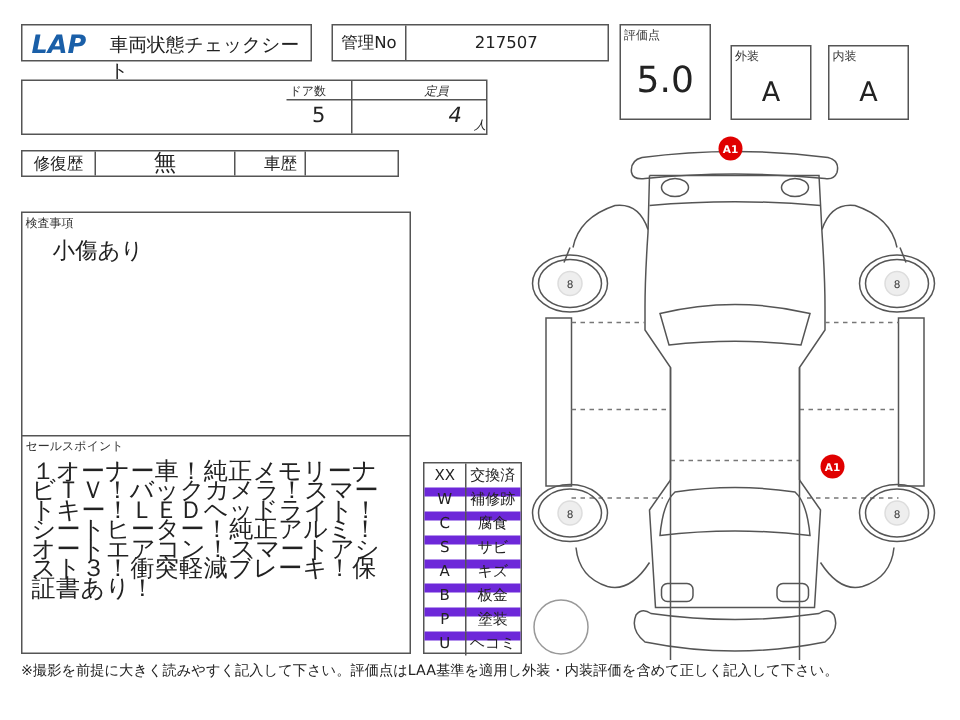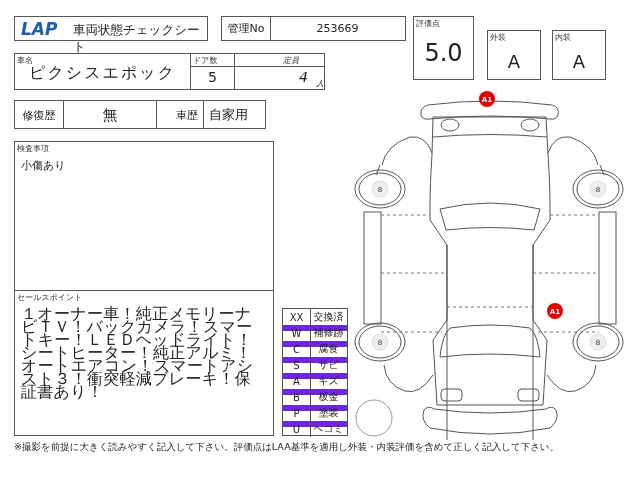--- a/index.html
+++ b/index.html
@@ -32,33 +32,33 @@
   #veh .name { left:0; top:0; width:176px; height:100%; }
   #veh .name .val { left:0; right:0; top:9px; font-size:16px; letter-spacing:2px; }
   #veh .door { left:176px; top:0; width:44px; height:100%; }
   #veh .shape { left:220px; top:0; width:46px; height:100%; }
   #veh .cap { left:266px; top:0; width:45px; height:100%; border-right:none;font-style:italic; }
   #veh .hline { position:absolute; left:176px; right:0; top:12px; border-top:1px solid #555; }
   #veh .door .val, #veh .shape .val, #veh .cap .val { left:0; right:0; top:15px; font-size:14px; }
   #veh .cap .unit { position:absolute; right:2px; bottom:0; font-size:8px; }
 
   
-  #repair { left:14px; top:100px; width:252px; height:29px; }
+  #repair { left:14px; top:100px; width:252px; height:18px; }
   #repair .c1 { left:0; top:0; width:49px; height:100%; }
   #repair .c2 { left:49px; top:0; width:93px; height:100%; }
   #repair .c3 { left:156px; top:0; width:33px; height:100%; }
   #repair .c4 { left:175px; top:0; width:77px; height:100%; border-right:none; }
   #repair .cell span { position:absolute; left:0; right:0; top:50%; transform:translateY(-50%); text-align:center; }
   #repair .c1 span, #repair .c3 span { font-size:11px; }
   #repair .c2 span { font-size:15px; }
   #repair .c4 span { font-size:13px; }
 
   
   #insp { left:14px; top:141px; width:260px; height:150px; }
-  #insp .body { position:absolute; left:6px; top:16px; font-size:11px; }
+  #insp .body { position:absolute; left:20px; top:16px; font-size:15px; }
   #sales { left:14px; top:290px; width:260px; height:146px; }
   #sales .body { position:absolute; left:6px; top:16px; right:6px; font-size:16px; line-height:13px; letter-spacing:0.3px; }
 
   
   #legend { left:282px; top:308px; width:66px; height:128px; }
   #legend .row { position:absolute; left:0; right:0; height:16px; border-bottom:6px solid #6d28d9; font-size:10px; }
   #legend .row:last-child { border-bottom:none; }
   #legend .code { position:absolute; left:0; width:27px; top:0; bottom:0; border-right:1px solid #555;
                   display:flex; align-items:center; justify-content:center; }
   #legend .name { position:absolute; left:27px; right:0; top:0; bottom:0;
@@ -74,41 +74,37 @@
 
 <div class="box" id="hdr">
   <svg class="logo" viewBox="0 0 48 17" width="48" height="17">
     <text x="0" y="15" font-size="17" font-weight="bold" font-style="italic" fill="#1a5fa8" font-family="DejaVu Sans, sans-serif">LAP</text>
   </svg>
   <span class="title">車両状態チェックシート</span>
 </div>
 
 <div class="box" id="mgmt">
   <div class="k">管理No</div>
-  <div class="v">253669</div>
+  <div class="v">217507</div>
 </div>
 
 <div class="box" id="score">
   <span class="lbl">評価点</span>
   <span class="val">5.0</span>
 </div>
 <div class="box" id="ext">
   <span class="lbl">外装</span>
   <span class="val">A</span>
 </div>
 <div class="box" id="int">
   <span class="lbl">内装</span>
   <span class="val">A</span>
 </div>
 
 <div class="box" id="veh">
-  <div class="cell name">
-    <span class="lbl">車名</span>
-    <span class="val">ピクシスエポック</span>
-  </div>
   <div class="cell door">
     <span class="lbl">ドア数</span>
     <span class="val">5</span>
   </div>
   <div class="cell cap">
     <span class="lbl">定員</span>
     <span class="val">4</span>
     <span class="unit">人</span>
   </div>
   <div class="hline"></div>
@@ -117,23 +113,20 @@
 <div class="box" id="repair">
   <div class="cell c1">
       <span>修復歴</span>
     </div>
   <div class="cell c2">
       <span>無</span>
     </div>
   <div class="cell c3">
       <span>車歴</span>
     </div>
-  <div class="cell c4">
-      <span>自家用</span>
-    </div>
 </div>
 
 <div class="box" id="insp">
   <span class="lbl">検査事項</span>
   <div class="body">小傷あり</div>
 </div>
 
 <div class="box" id="sales">
   <span class="lbl">セールスポイント</span>
   <div class="body">１オーナー車！純正メモリーナビＴＶ！バックカメラ！スマートキー！ＬＥＤヘッドライト！シートヒーター！純正アルミ！オートエアコン！スマートアシスト３！衝突軽減ブレーキ！保証書あり！</div>

